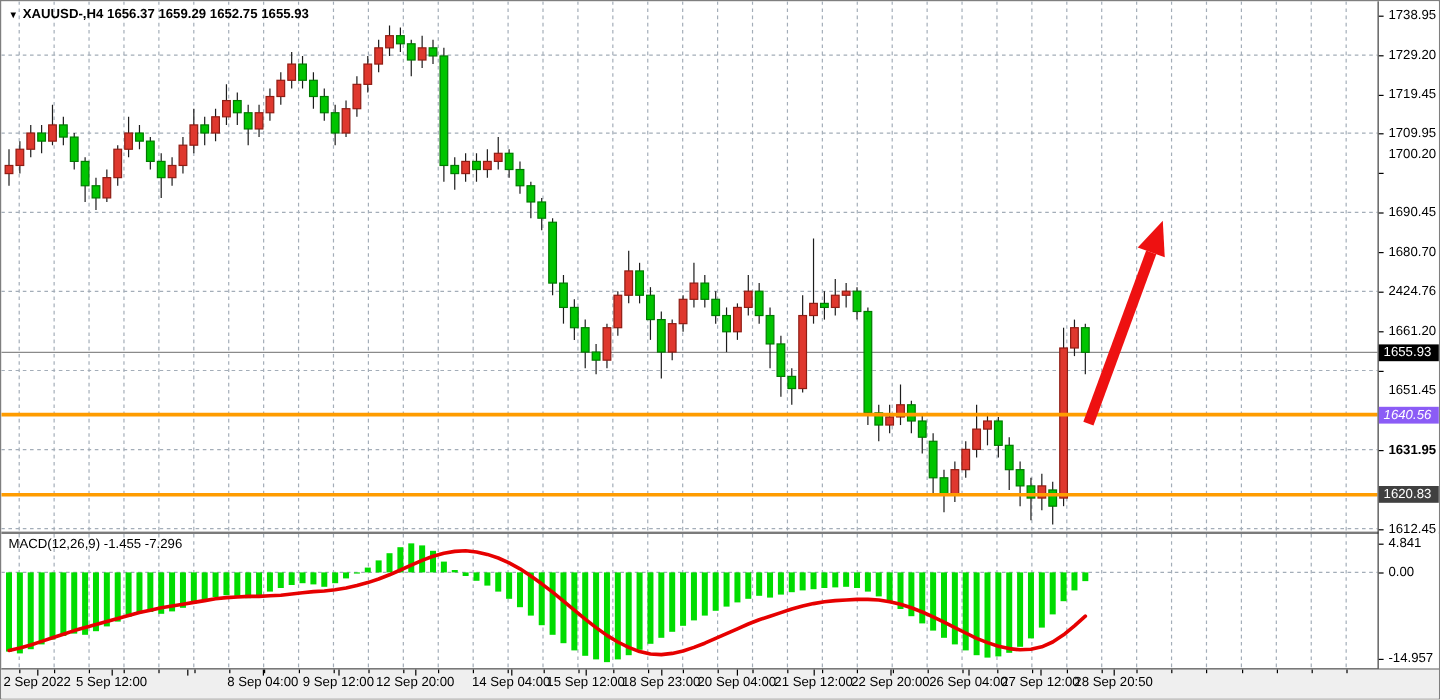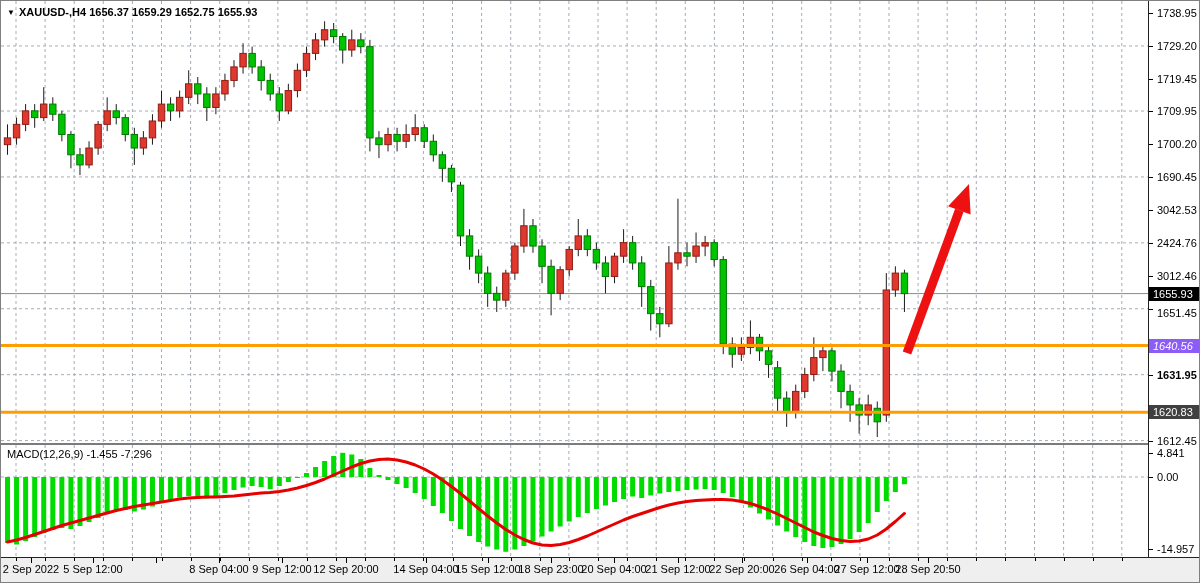--- a/index.html
+++ b/index.html
@@ -447,31 +447,31 @@
   <div id="axis-sep"></div>
   <div id="right-axis">
       <div class="pr-label" style="top: 6px;">1738.95</div>
       <div class="pr-tick" style="top: 12px;"></div>
       <div class="pr-label" style="top: 39px;">1729.20</div>
       <div class="pr-tick" style="top: 45px;"></div>
       <div class="pr-label" style="top: 72px;">1719.45</div>
       <div class="pr-tick" style="top: 78px;"></div>
       <div class="pr-label" style="top: 104px;">1709.95</div>
       <div class="pr-tick" style="top: 110px;"></div>
-      <div class="pr-label" style="top: 137px;">1700.20</div>
+      <div class="pr-label" style="top: 122px;">1700.20</div>
       <div class="pr-tick" style="top: 143px;"></div>
       <div class="pr-label" style="top: 170px;">1690.45</div>
       <div class="pr-tick" style="top: 176px;"></div>
-      <div class="pr-label" style="top: 203px;">3042.53</div>
+      <div class="pr-label" style="top: 203px;">1680.70</div>
       <div class="pr-tick" style="top: 209px;"></div>
       <div class="pr-label" style="top: 236px;">2424.76</div>
       <div class="pr-tick" style="top: 242px;"></div>
-      <div class="pr-label" style="top: 269px;">3012.46</div>
+      <div class="pr-label" style="top: 269px;">1661.20</div>
       <div class="pr-tick" style="top: 275px;"></div>
-      <div class="pr-label" style="top: 290px; margin-top: 16px;">1651.45</div>
+      <div class="pr-label" style="top: 302px; margin-top: 16px;">1651.45</div>
       <div class="pr-tick" style="top: 308px;"></div>
       <div class="pr-label" style="top: 368px; font-weight: bold;">1631.95</div>
       <div class="pr-tick" style="top: 374px;"></div>
       <div class="pr-label" style="top: 434px;">1612.45</div>
       <div class="pr-tick" style="top: 440px;"></div>
       <div class="pr-label" style="top: 446px;">4.841</div>
       <div class="pr-tick" style="top: 452px;"></div>
       <div class="pr-label" style="top: 470px;">0.00</div>
       <div class="pr-tick" style="top: 476px;"></div>
       <div class="pr-label" style="top: 542px;">-14.957</div>

